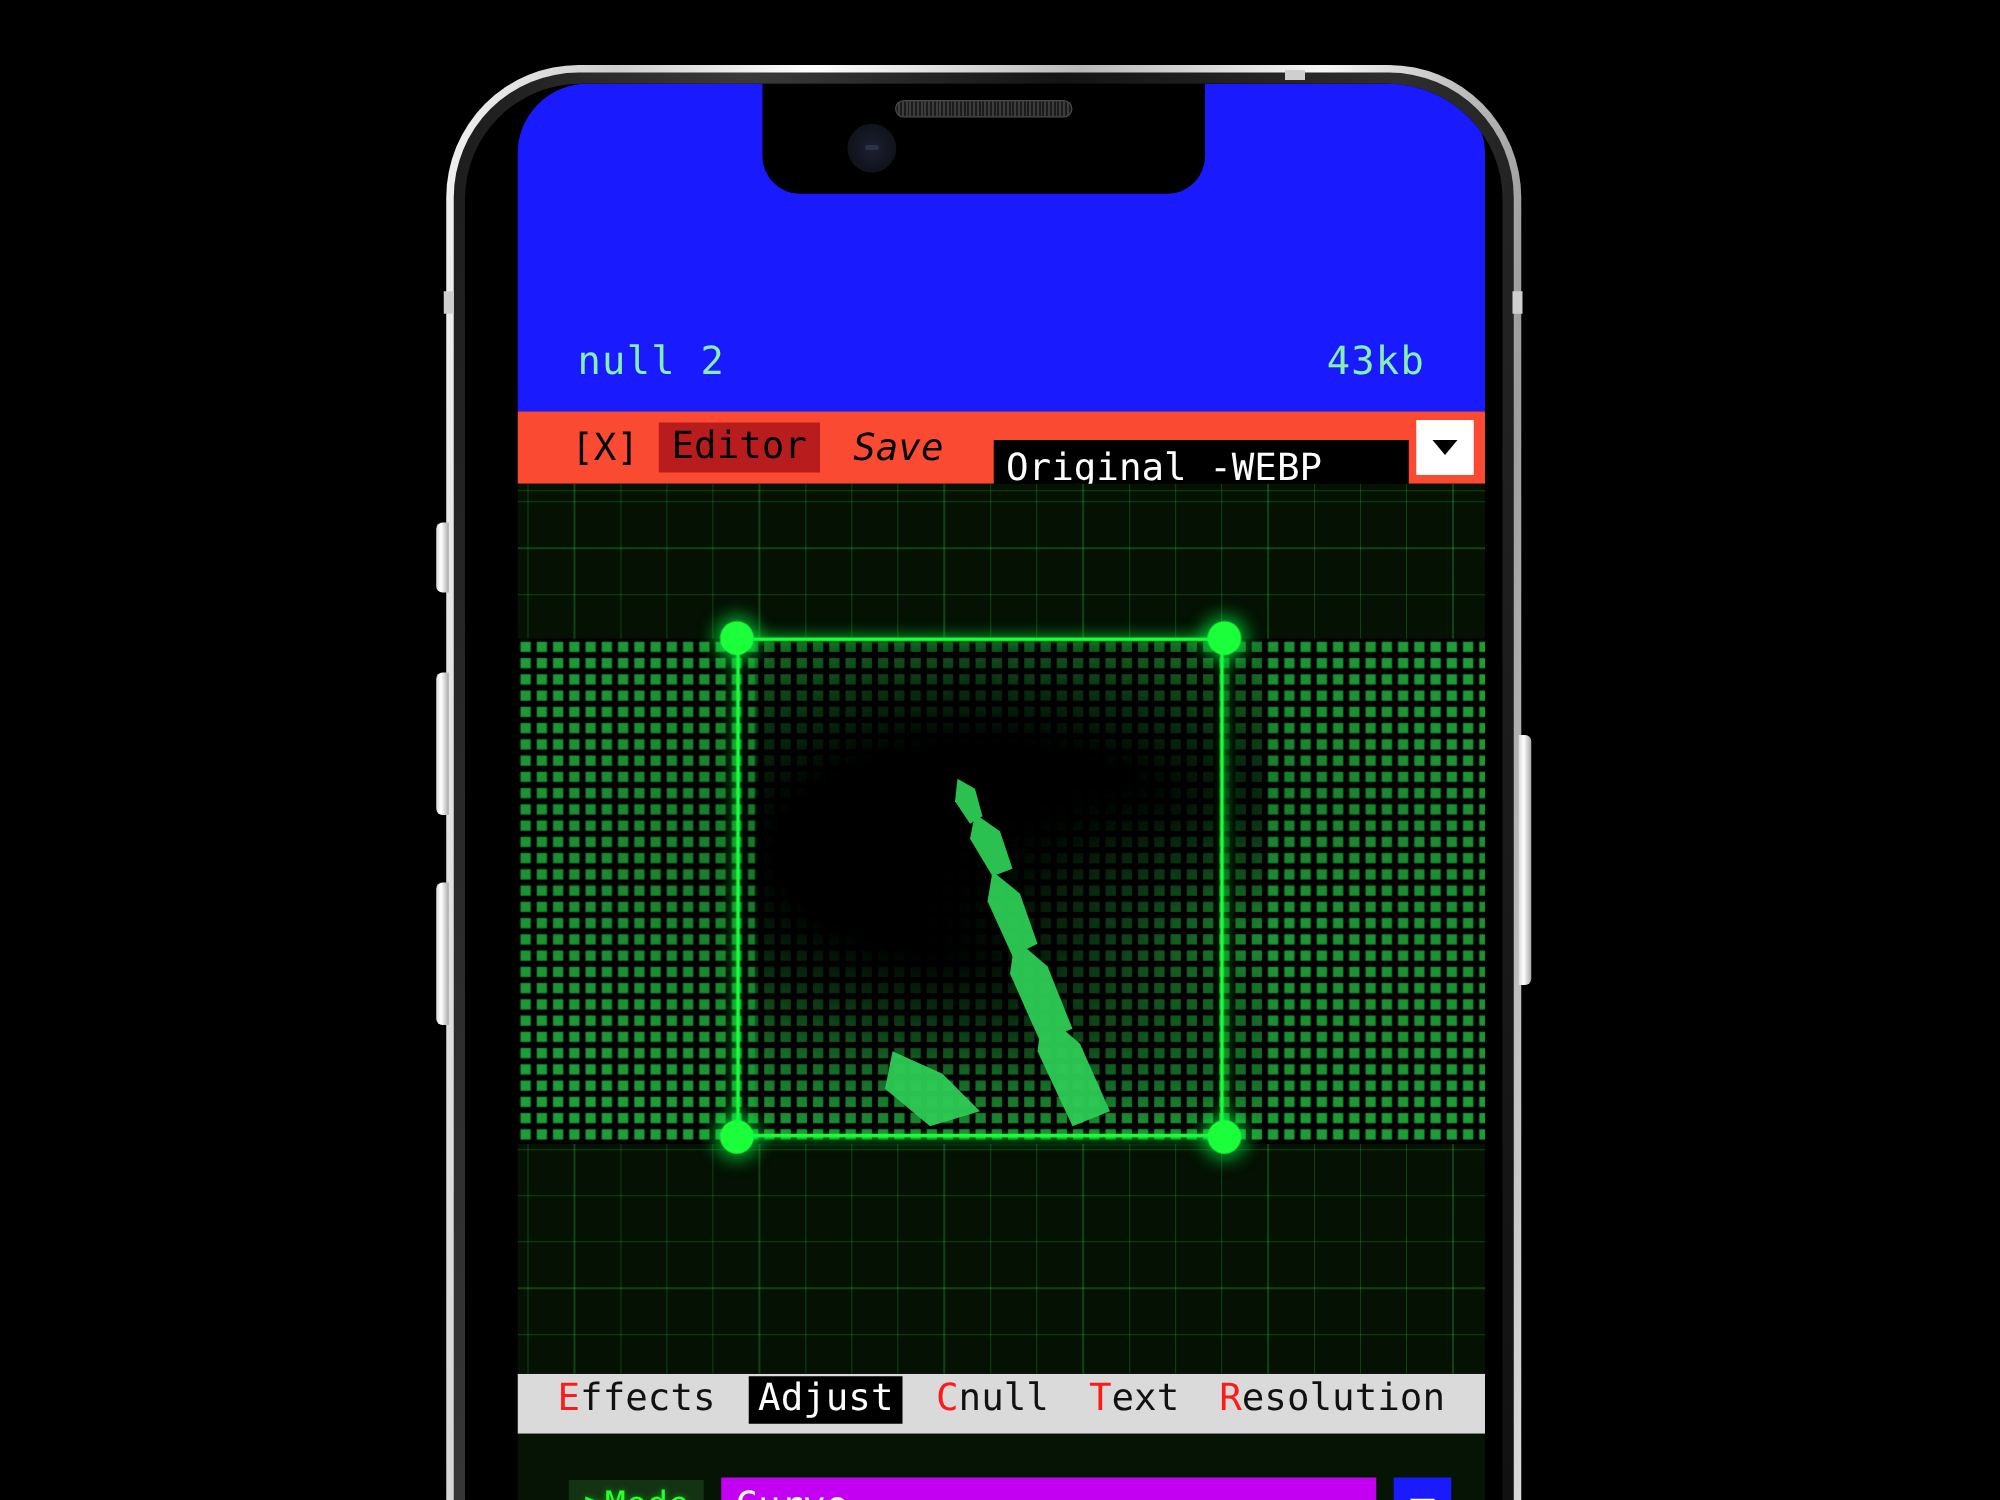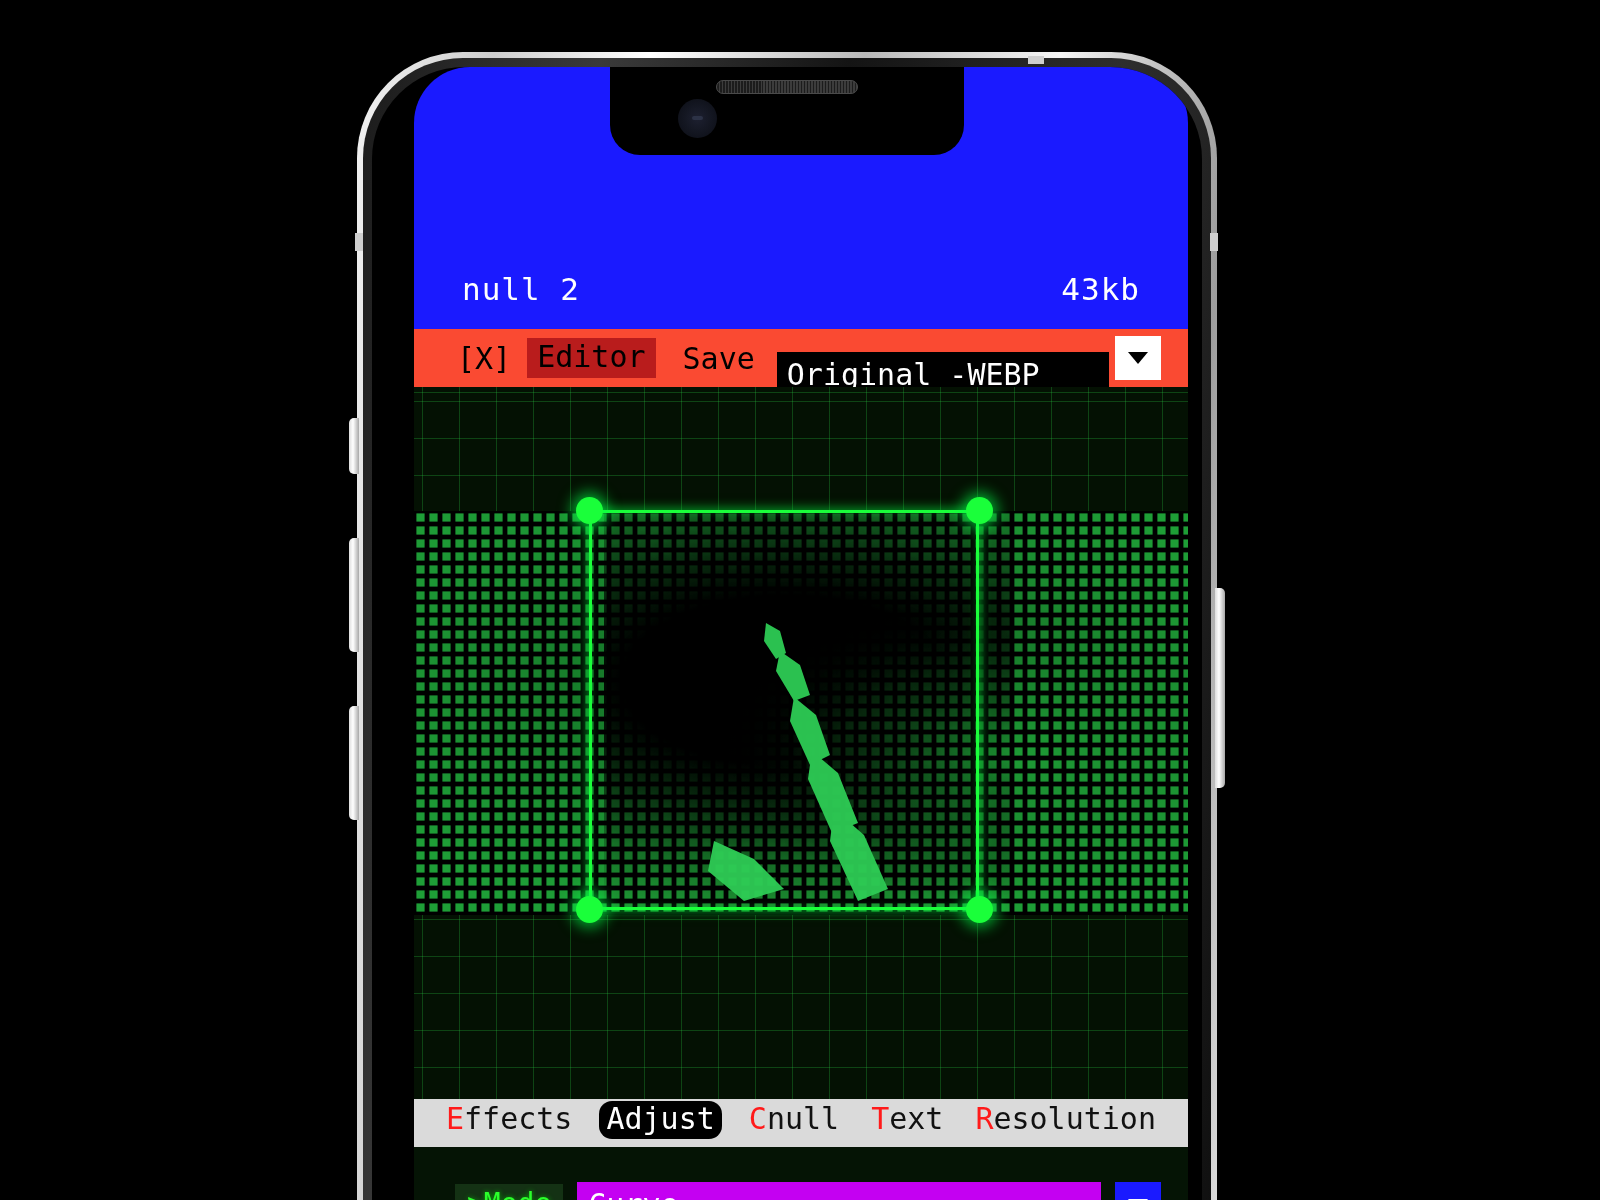--- a/index.html
+++ b/index.html
@@ -110,21 +110,21 @@
     position: relative;
     height: 262px;
     background: var(--blue);
     display: flex;
     align-items: flex-end;
     justify-content: space-between;
     padding: 0 48px 22px 48px;
     border-radius: 56px 56px 0 0;
   }
   .status-text {
-    color: #ffffff;
+    color: #86efac;
     font-size: 31px;
     letter-spacing: 1px;
     font-family: "DejaVu Sans Mono", monospace;
   }
 
   
   .toolbar {
     height: 58px;
     background: var(--orange);
     display: flex;
@@ -144,21 +144,22 @@
     font-size: 30px;
     font-family: "DejaVu Sans Mono", monospace;
     padding: 4px 10px 6px 10px;
     line-height: 1;
   }
   .tb-save {
     color: #000;
     font-size: 30px;
     font-family: "DejaVu Sans Mono", monospace;
     margin-left: 27px;
-    margin-right: 22px;
+    margin-right: 40px;
+    font-style: italic;
   }
   .tb-field {
     background: #000;
     color: #fff;
     font-size: 30px;
     font-family: "DejaVu Sans Mono", monospace;
     width: 332px;
     height: 44px;
     display: flex; align-items: center;
     padding-left: 10px;
@@ -240,21 +241,20 @@
     color: #111;
     line-height: 1;
     padding: 3px 5px 5px 5px;
     white-space: nowrap;
   }
   .tab .first { color: #ff1a1a; }
   .tab.active {
     background: #000;
     color: #fff;
     padding: 3px 7px 5px 7px;
-    border-radius: 13px;
   }
   .tab.active .first { color: #fff; }
 
   
   .panel {
     position: relative;
     height: 130px;
     background: #051405;
     padding: 35px 0 0 0;
   }

